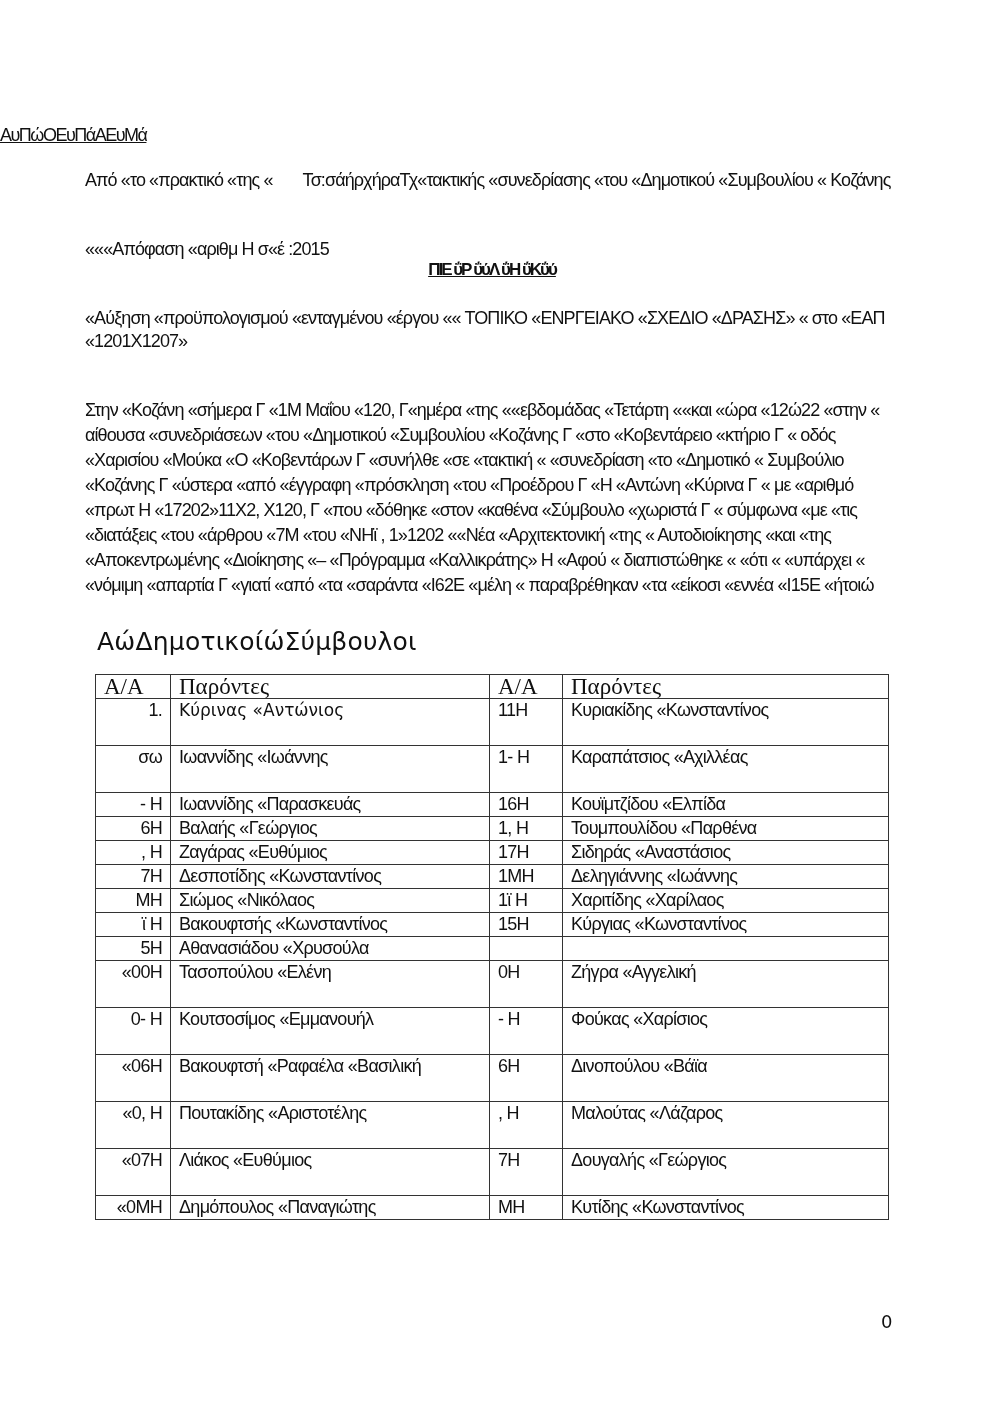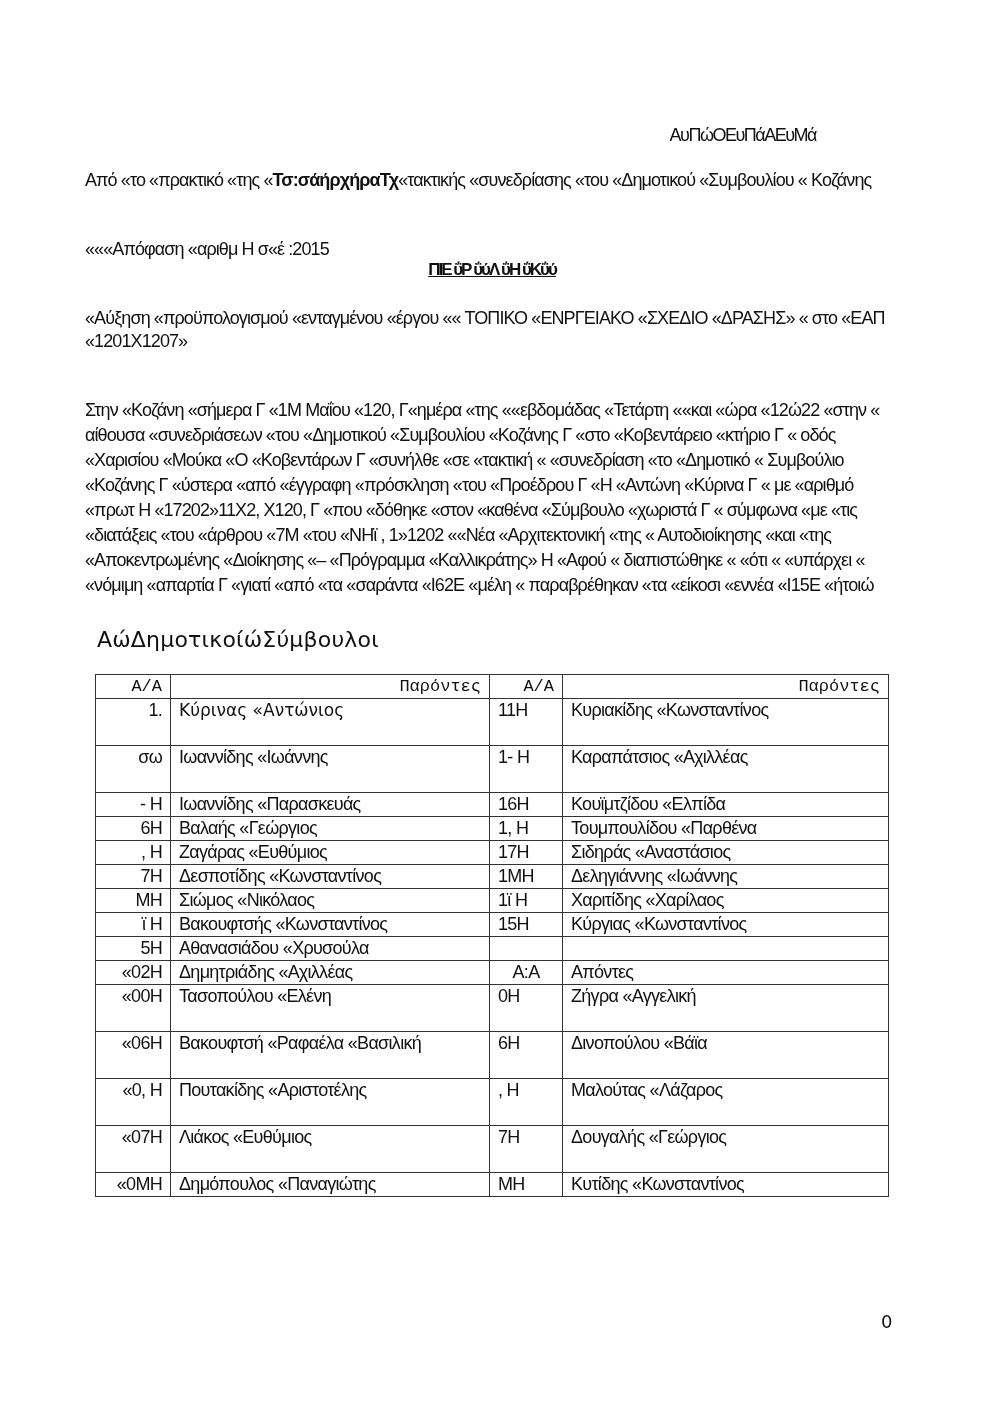--- a/index.html
+++ b/index.html
@@ -1,33 +1,33 @@
 <!DOCTYPE html>
 <html><head>
 <meta charset="utf-8">
 <style>
   html, body { margin: 0; padding: 0; background: #ffffff; }
   body { width: 1000px; height: 1415px; position: relative; overflow: hidden;
          font-family: "Liberation Sans", "DejaVu Sans", sans-serif; color: #111; }
   .condensed { font-family: "Liberation Sans Narrow", "Liberation Sans", sans-serif; letter-spacing: -0.6px; }
   .abs { position: absolute; }
-  .title { top: 125px; left: 0; width: 816px; text-align: right; font-size: 18px; letter-spacing: -1.5px; }
+  .title { top: 125px; left: 0; width: 816px; text-align: left; font-size: 18px; text-decoration: underline; letter-spacing: -1.5px; }
   .para { left: 85px; width: 820px; font-size: 18px; line-height: 23px; letter-spacing: -0.9px; }
   .p1 { top: 169px; }
   .p2 { top: 238px; }
   .subtitle { top: 260px; left: 0; width: 1000px; text-align: center; font-size: 17px; text-decoration: underline; font-weight: bold; letter-spacing: -2px; transform: translateX(-8px); }
   .p3 { top: 307px; }
   .p4 { top: 398px; line-height: 25px; }
-  .members-heading { top: 627px; left: 97px; font-size: 22px; letter-spacing: 0.2px; font-family: "DejaVu Sans", sans-serif; }
-  b.bold { font-weight: bold; }
+  .members-heading { top: 627px; left: 97px; font-size: 25px; letter-spacing: 0.2px; font-family: "DejaVu Sans", sans-serif; }
+  b.bold { font-weight: normal; margin-left: 30px; }
 
   table.members { position: absolute; top: 674px; left: 95px; width: 794px; border-collapse: collapse;
                   font-size: 18px; letter-spacing: -0.7px; }
   table.members td, table.members th { border: 1px solid #333; padding: 0 8px; vertical-align: top; font-weight: normal; }
-  table.members th { height: 23px; line-height: 23px; text-align: right; font-family: Liberation Mono, monospace; letter-spacing: 0; font-size: 17px; }
+  table.members th { height: 23px; line-height: 23px; text-align: left; font-family: Liberation Serif, serif; letter-spacing: 0; font-size: 23px; }
   table.members td { line-height: 23px; }
   td.num { text-align: right; width: 58px; }
   td.name { width: 302px; border-radius: 7px; }
   td.num2 { text-align: left; width: 56px; }
   td.name2 { }
   tr.tall td { height: 46px; }
   tr.short td { height: 23px; }
   td.center { text-align: center; }
   .first-name { font-family: "DejaVu Sans", sans-serif; letter-spacing: 0; font-size: 17px; }
   .page-num { top: 1311px; left: 881px; font-size: 18px; font-family: "DejaVu Sans", sans-serif; }
@@ -108,31 +108,31 @@
         <td class="name">Βακουφτσής «Κωνσταντίνος</td>
         <td class="num2">15Η</td>
         <td class="name2">Κύργιας «Κωνσταντίνος</td>
       </tr>
       <tr class="short">
         <td class="num">5Η</td>
         <td class="name">Αθανασιάδου «Χρυσούλα</td>
         <td class="num2"></td>
         <td class="name2"></td>
       </tr>
-      <tr class="short">
-        <td class="num">«02Η</td>
-        <td class="name">Δημητριάδης «Αχιλλέας</td>
-        <td class="num2 center">Α:Α</td>
-        <td class="name2">Απόντες</td>
-      </tr>
       <tr class="tall">
         <td class="num">«00Η</td>
         <td class="name">Τασοπούλου «Ελένη</td>
         <td class="num2">0Η</td>
         <td class="name2">Ζήγρα «Αγγελική</td>
+      </tr>
+      <tr class="tall">
+        <td class="num">0- Η</td>
+        <td class="name">Κουτσοσίμος «Εμμανουήλ</td>
+        <td class="num2">- Η</td>
+        <td class="name2">Φούκας «Χαρίσιος</td>
       </tr>
       <tr class="tall">
         <td class="num">«06Η</td>
         <td class="name">Βακουφτσή «Ραφαέλα «Βασιλική</td>
         <td class="num2">6Η</td>
         <td class="name2">Δινοπούλου «Βάϊα</td>
       </tr>
       <tr class="tall">
         <td class="num">«0, Η</td>
         <td class="name">Πουτακίδης «Αριστοτέλης</td>

